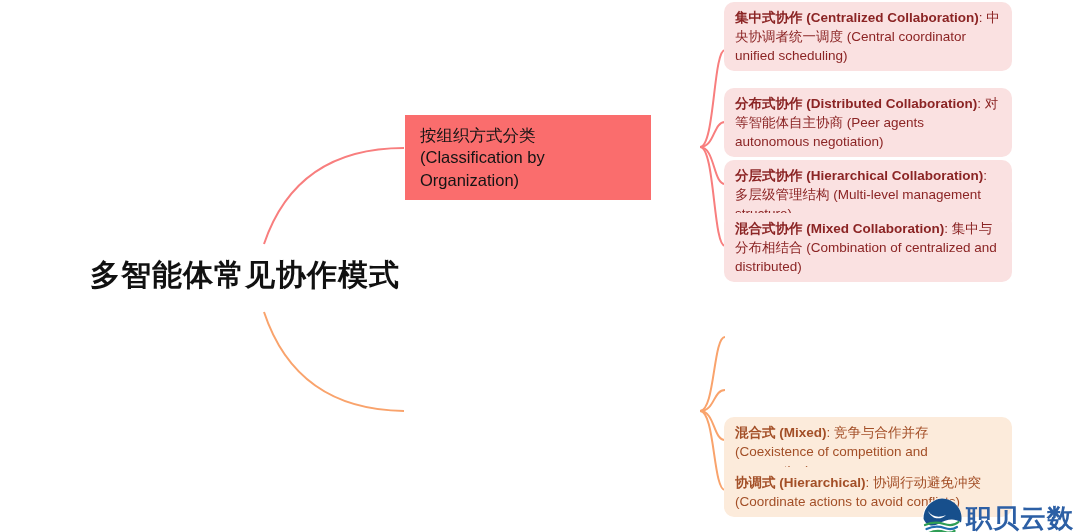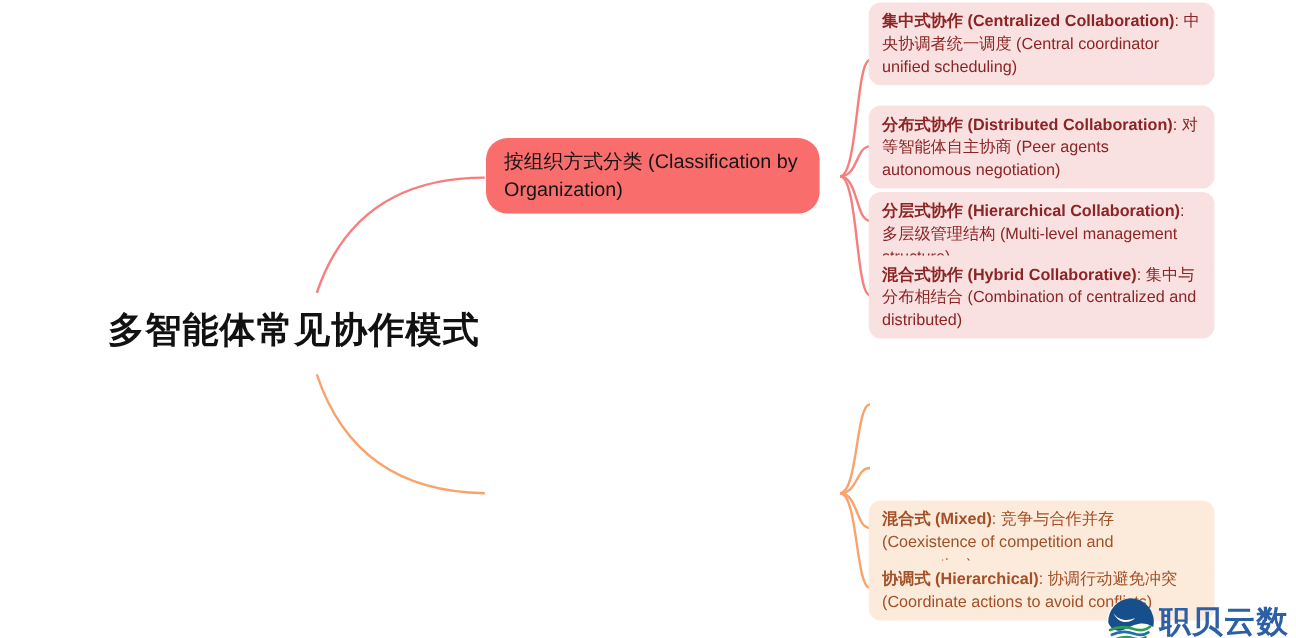--- a/index.html
+++ b/index.html
@@ -6,22 +6,22 @@
   body{width:1080px;height:532px;overflow:hidden;position:relative;
        font-family:"Liberation Sans","DejaVu Sans",sans-serif;}
   .stage{position:absolute;inset:0;width:1080px;height:532px;}
   svg.links{position:absolute;left:0;top:0;z-index:0;}
   .link-org{stroke:#f87e7e;stroke-width:2;fill:none;}
   .link-int{stroke:#f9a36c;stroke-width:2;fill:none;}
 
   .root-label{position:absolute;left:44px;top:255px;width:345px;
       font-size:30px;font-weight:700;color:#111;letter-spacing:1px;z-index:2;margin-left:46px;}
 
-  .branch{position:absolute;left:405px;width:278px;min-height:63px;
-      border-radius:18px;padding:9px 15px;box-sizing:border-box;
+  .branch{position:absolute;left:405px;width:246px;min-height:63px;
+      border-radius:0;padding:9px 15px;box-sizing:border-box;
       font-size:16.5px;font-weight:500;color:#141414;line-height:1.35;
       display:flex;align-items:center;z-index:2;}
   .branch-org{top:115px;background:#fa6d6d;}
   .branch-int{top:380px;background:#f99c64;}
 
   .leaf{position:absolute;left:724px;width:288px;border-radius:10px;
       padding:6px 11px;box-sizing:border-box;font-size:13.5px;line-height:1.42;
       z-index:2;}
   .leaf-org{background:#fae1e1;color:#8b2424;}
   .leaf-int{background:#fcebdb;color:#a34f27;}
@@ -62,21 +62,21 @@
   <div class="leaf leaf-org" style="top:2px;">
     <b>集中式协作 (Centralized Collaboration)</b><span>: 中央协调者统一调度 (Central coordinator unified scheduling)</span>
   </div>
   <div class="leaf leaf-org" style="top:88px;">
     <b>分布式协作 (Distributed Collaboration)</b><span>: 对等智能体自主协商 (Peer agents autonomous negotiation)</span>
   </div>
   <div class="leaf leaf-org" style="top:160px;">
     <b>分层式协作 (Hierarchical Collaboration)</b><span>: 多层级管理结构 (Multi-level management structure)</span>
   </div>
   <div class="leaf leaf-org" style="top:213px;">
-    <b>混合式协作 (Hybrid Collaborative)</b><span>: 集中与分布相结合 (Combination of centralized and distributed)</span>
+    <b>混合式协作 (Mixed Collaboration)</b><span>: 集中与分布相结合 (Combination of centralized and distributed)</span>
   </div>
 
 
   <div class="leaf leaf-int" style="top:417px;">
     <b>混合式 (Mixed)</b><span>: 竞争与合作并存 (Coexistence of competition and cooperation)</span>
   </div>
   <div class="leaf leaf-int" style="top:467px;">
     <b>协调式 (Hierarchical)</b><span>: 协调行动避免冲突 (Coordinate actions to avoid conflicts)</span>
   </div>
 

